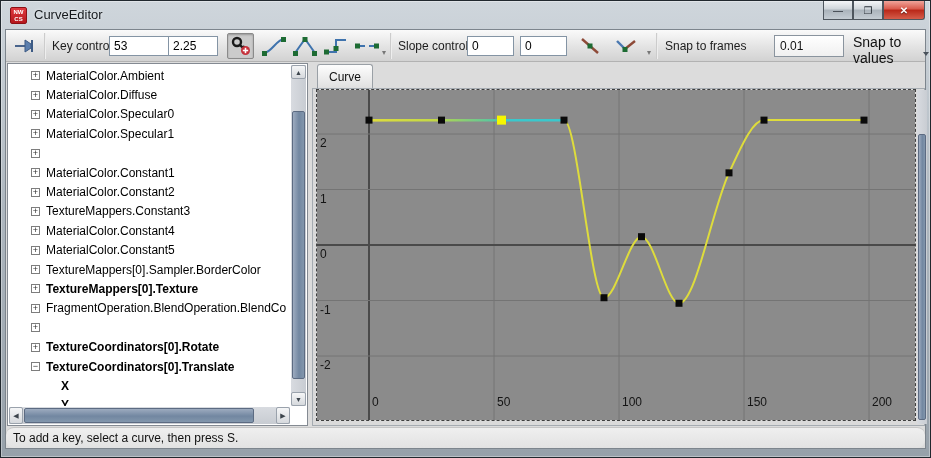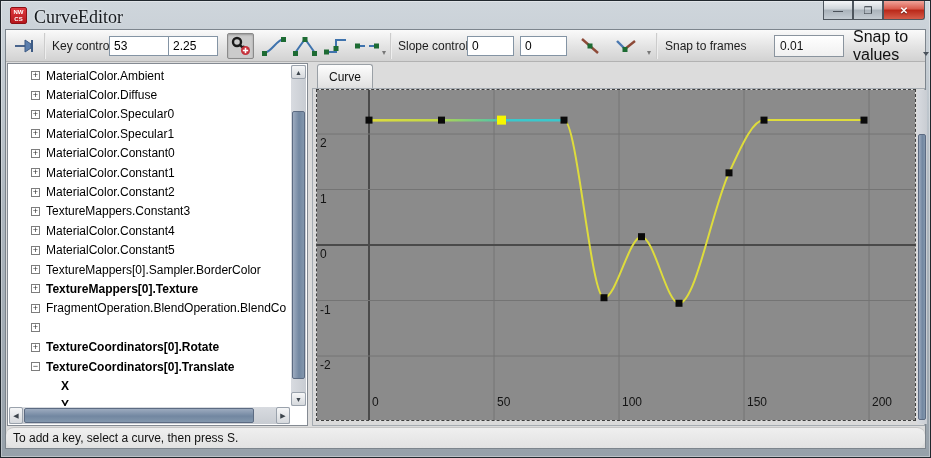--- a/index.html
+++ b/index.html
@@ -1,39 +1,39 @@
 <!DOCTYPE html>
 <html><head>
 <meta charset="utf-8">
 <style>
   html,body{margin:0;padding:0;background:#555;font-family:"Liberation Sans",sans-serif;}
   *{box-sizing:border-box;}
   #window{position:relative;width:931px;height:458px;background:linear-gradient(180deg,#cfd6dc 0%,#aeb7bf 45%,#97a1aa 100%);border:1px solid #21282e;overflow:hidden;box-shadow:inset 0 0 0 1px rgba(255,255,255,.35);}
   
   #titlebar{position:absolute;left:0;top:0;right:0;height:28px;}
   .app-icon{position:absolute;left:9px;top:6px;width:17px;height:17px;background:linear-gradient(180deg,#e03a40,#b5161c);border:1px solid #8d0f14;border-radius:2px;color:#fff;font-size:6px;font-weight:bold;line-height:7px;text-align:center;padding-top:1px;}
-  .title-text{position:absolute;left:33px;top:6px;font-size:18px;color:#14181c;text-shadow:0 0 3px rgba(255,255,255,.8);font-family:Liberation Serif, serif;}
+  .title-text{position:absolute;left:33px;top:6px;font-size:13px;color:#14181c;text-shadow:0 0 3px rgba(255,255,255,.8);}
   .win-btns{position:absolute;right:5px;top:0;display:flex;}
   .win-btn{width:30px;height:19px;border:1px solid #4e565e;border-top:none;background:linear-gradient(180deg,#f4f6f8,#cfd5da 45%,#aab3bb 50%,#c4ccd3);display:flex;align-items:center;justify-content:center;font-size:10px;color:#2a3138;}
   .win-btn.close{width:42px;background:linear-gradient(180deg,#f0a49a,#d9584a 45%,#b92718 50%,#d55d4a);color:#fff;border-bottom-right-radius:3px;font-weight:bold;}
   .win-btn.close span{text-shadow:0 1px 1px rgba(0,0,0,.5);}
   
   #client{position:absolute;left:4px;right:4px;top:28px;bottom:8px;background:#dcdcdc;border:1px solid #7d858d;}
   
   #toolbar{position:absolute;left:0;top:0;right:0;height:32px;background:linear-gradient(180deg,#fafafa,#e3e3e3 55%,#d2d2d2);border-bottom:1px solid #b2b2b2;}
   .tb-label{position:absolute;top:9px;font-size:12px;color:#1c1c1c;white-space:nowrap;}
   .tb-input{position:absolute;top:6px;height:20px;border:1px solid #8494a4;background:#fff;font-size:12px;font-family:"Liberation Sans",sans-serif;padding:0 4px;}
   .tb-sep{position:absolute;top:3px;height:26px;width:2px;background:linear-gradient(90deg,#bbb,#fff);}
   .tb-btn{position:absolute;top:3px;height:26px;display:flex;align-items:center;justify-content:center;}
   .tb-btn.pressed{background:#cbcbcb;border:1px solid #8a8a8a;border-radius:2px;box-shadow:inset 0 1px 2px rgba(0,0,0,.25);}
   .tb-chevron{position:absolute;font-size:8px;color:#777;}
   .combo{position:absolute;top:5px;height:22px;background:linear-gradient(180deg,#fff,#f0f0f0);border:1px solid #8a949e;font-size:12px;color:#111;}
   .combo .val{position:absolute;left:5px;top:3px;}
   .combo .arrow{position:absolute;right:4px;top:7px;width:0;height:0;border-left:4px solid transparent;border-right:4px solid transparent;border-top:5px solid #4a5archive560;border-top-color:#49525b;}
-  .flat-btn{position:absolute;top:4px;height:24px;font-size:16px;color:#111;display:flex;align-items:center;padding:0 8px;}
+  .flat-btn{position:absolute;top:4px;height:24px;font-size:14px;color:#111;display:flex;padding:0 8px;}
   .flat-btn .mini-arrow{position:absolute;right:2px;bottom:2px;width:0;height:0;border-left:3px solid transparent;border-right:3px solid transparent;border-top:4px solid #49525b;}
   
   #tree-panel{position:absolute;left:1px;top:33px;width:301px;height:363px;background:#fff;border:1px solid #848a92;}
   #tree-rows{position:absolute;left:1px;top:2px;right:17px;bottom:19px;overflow:hidden;}
   .tree-row{height:19.4px;display:flex;align-items:center;font-size:12px;color:#000;white-space:nowrap;}
   .tree-row .expander{flex:0 0 9px;width:9px;height:9px;margin-left:22px;margin-right:6px;border:1px solid #7d7d7d;background:#fff;font-size:9px;line-height:7px;text-align:center;color:#333;font-weight:normal;}
   .tree-row.child .spacer{flex:0 0 52px;}
   .tree-row.bold{font-weight:bold;}
   
   .sb-track-v{position:absolute;background:linear-gradient(90deg,#d8dbe0,#c8ccd2);}
@@ -177,21 +177,20 @@
           <div class="tree-row">
             <span class="expander">+</span>
             <span>MaterialColor.Specular0</span>
           </div>
           <div class="tree-row">
             <span class="expander">+</span>
             <span>MaterialColor.Specular1</span>
           </div>
           <div class="tree-row">
             <span class="expander">+</span>
-            <span>MaterialColor.Constant0</span>
           </div>
           <div class="tree-row">
             <span class="expander">+</span>
             <span>MaterialColor.Constant1</span>
           </div>
           <div class="tree-row">
             <span class="expander">+</span>
             <span>MaterialColor.Constant2</span>
           </div>
           <div class="tree-row">

